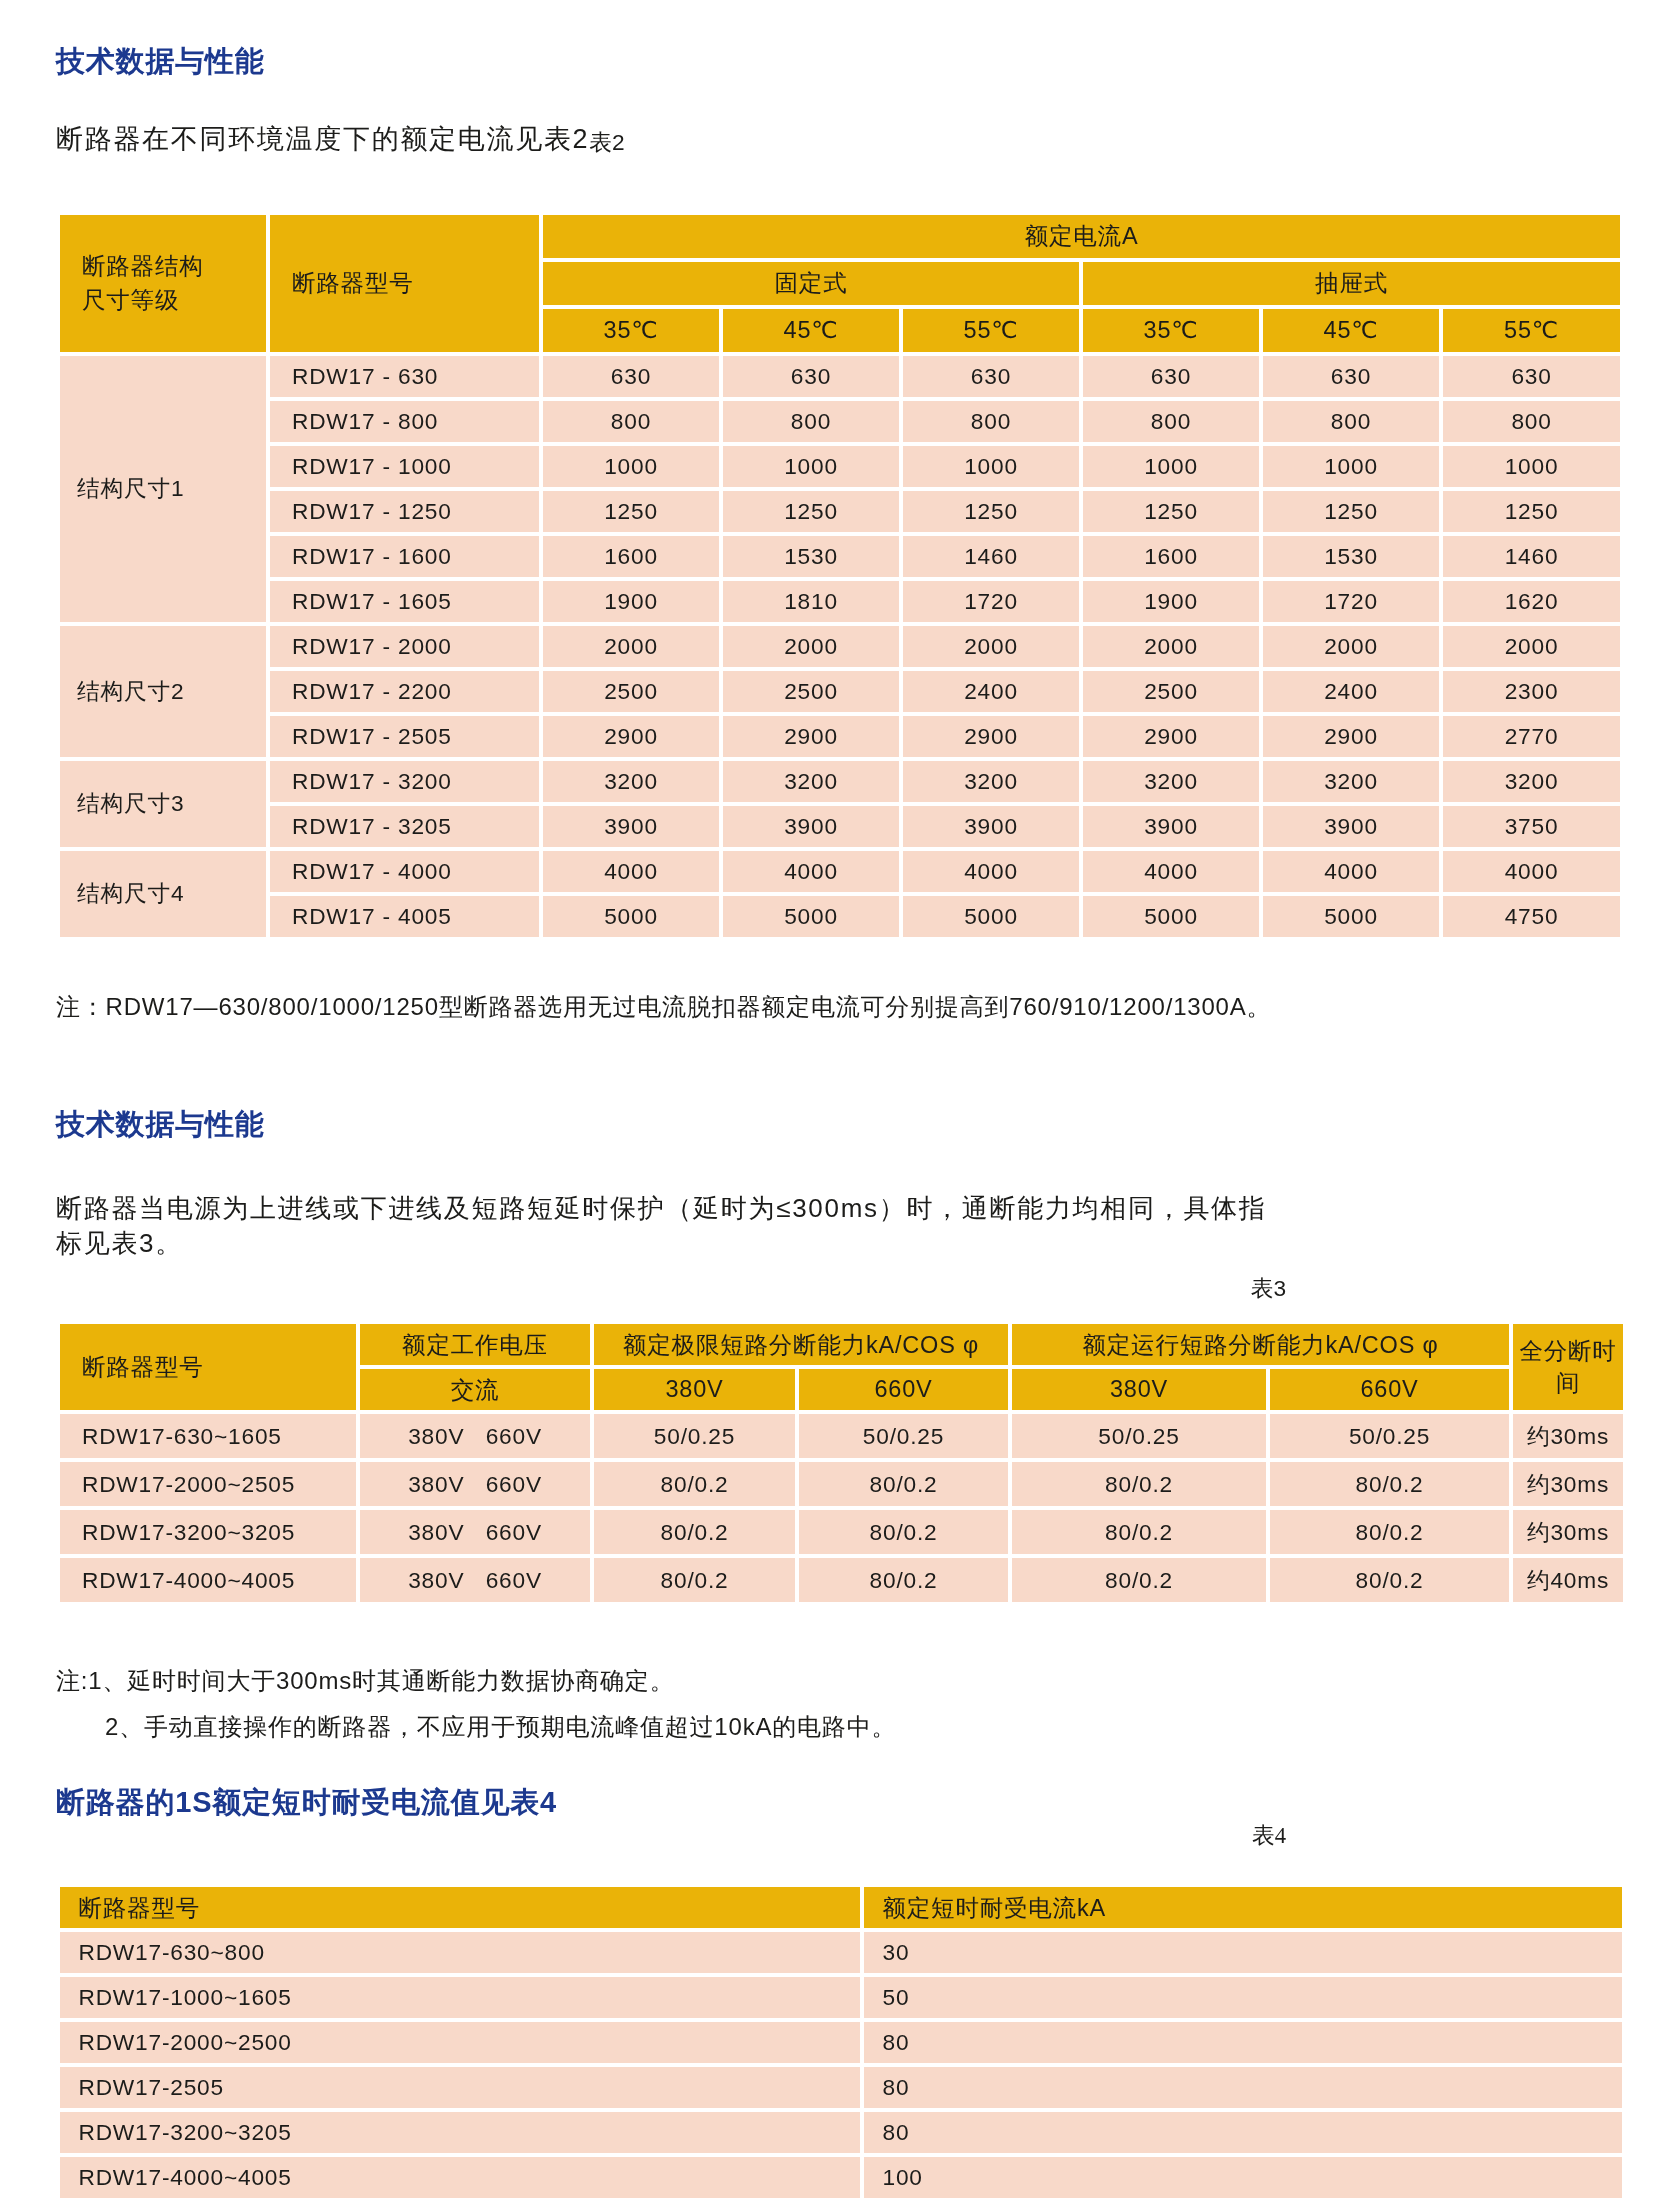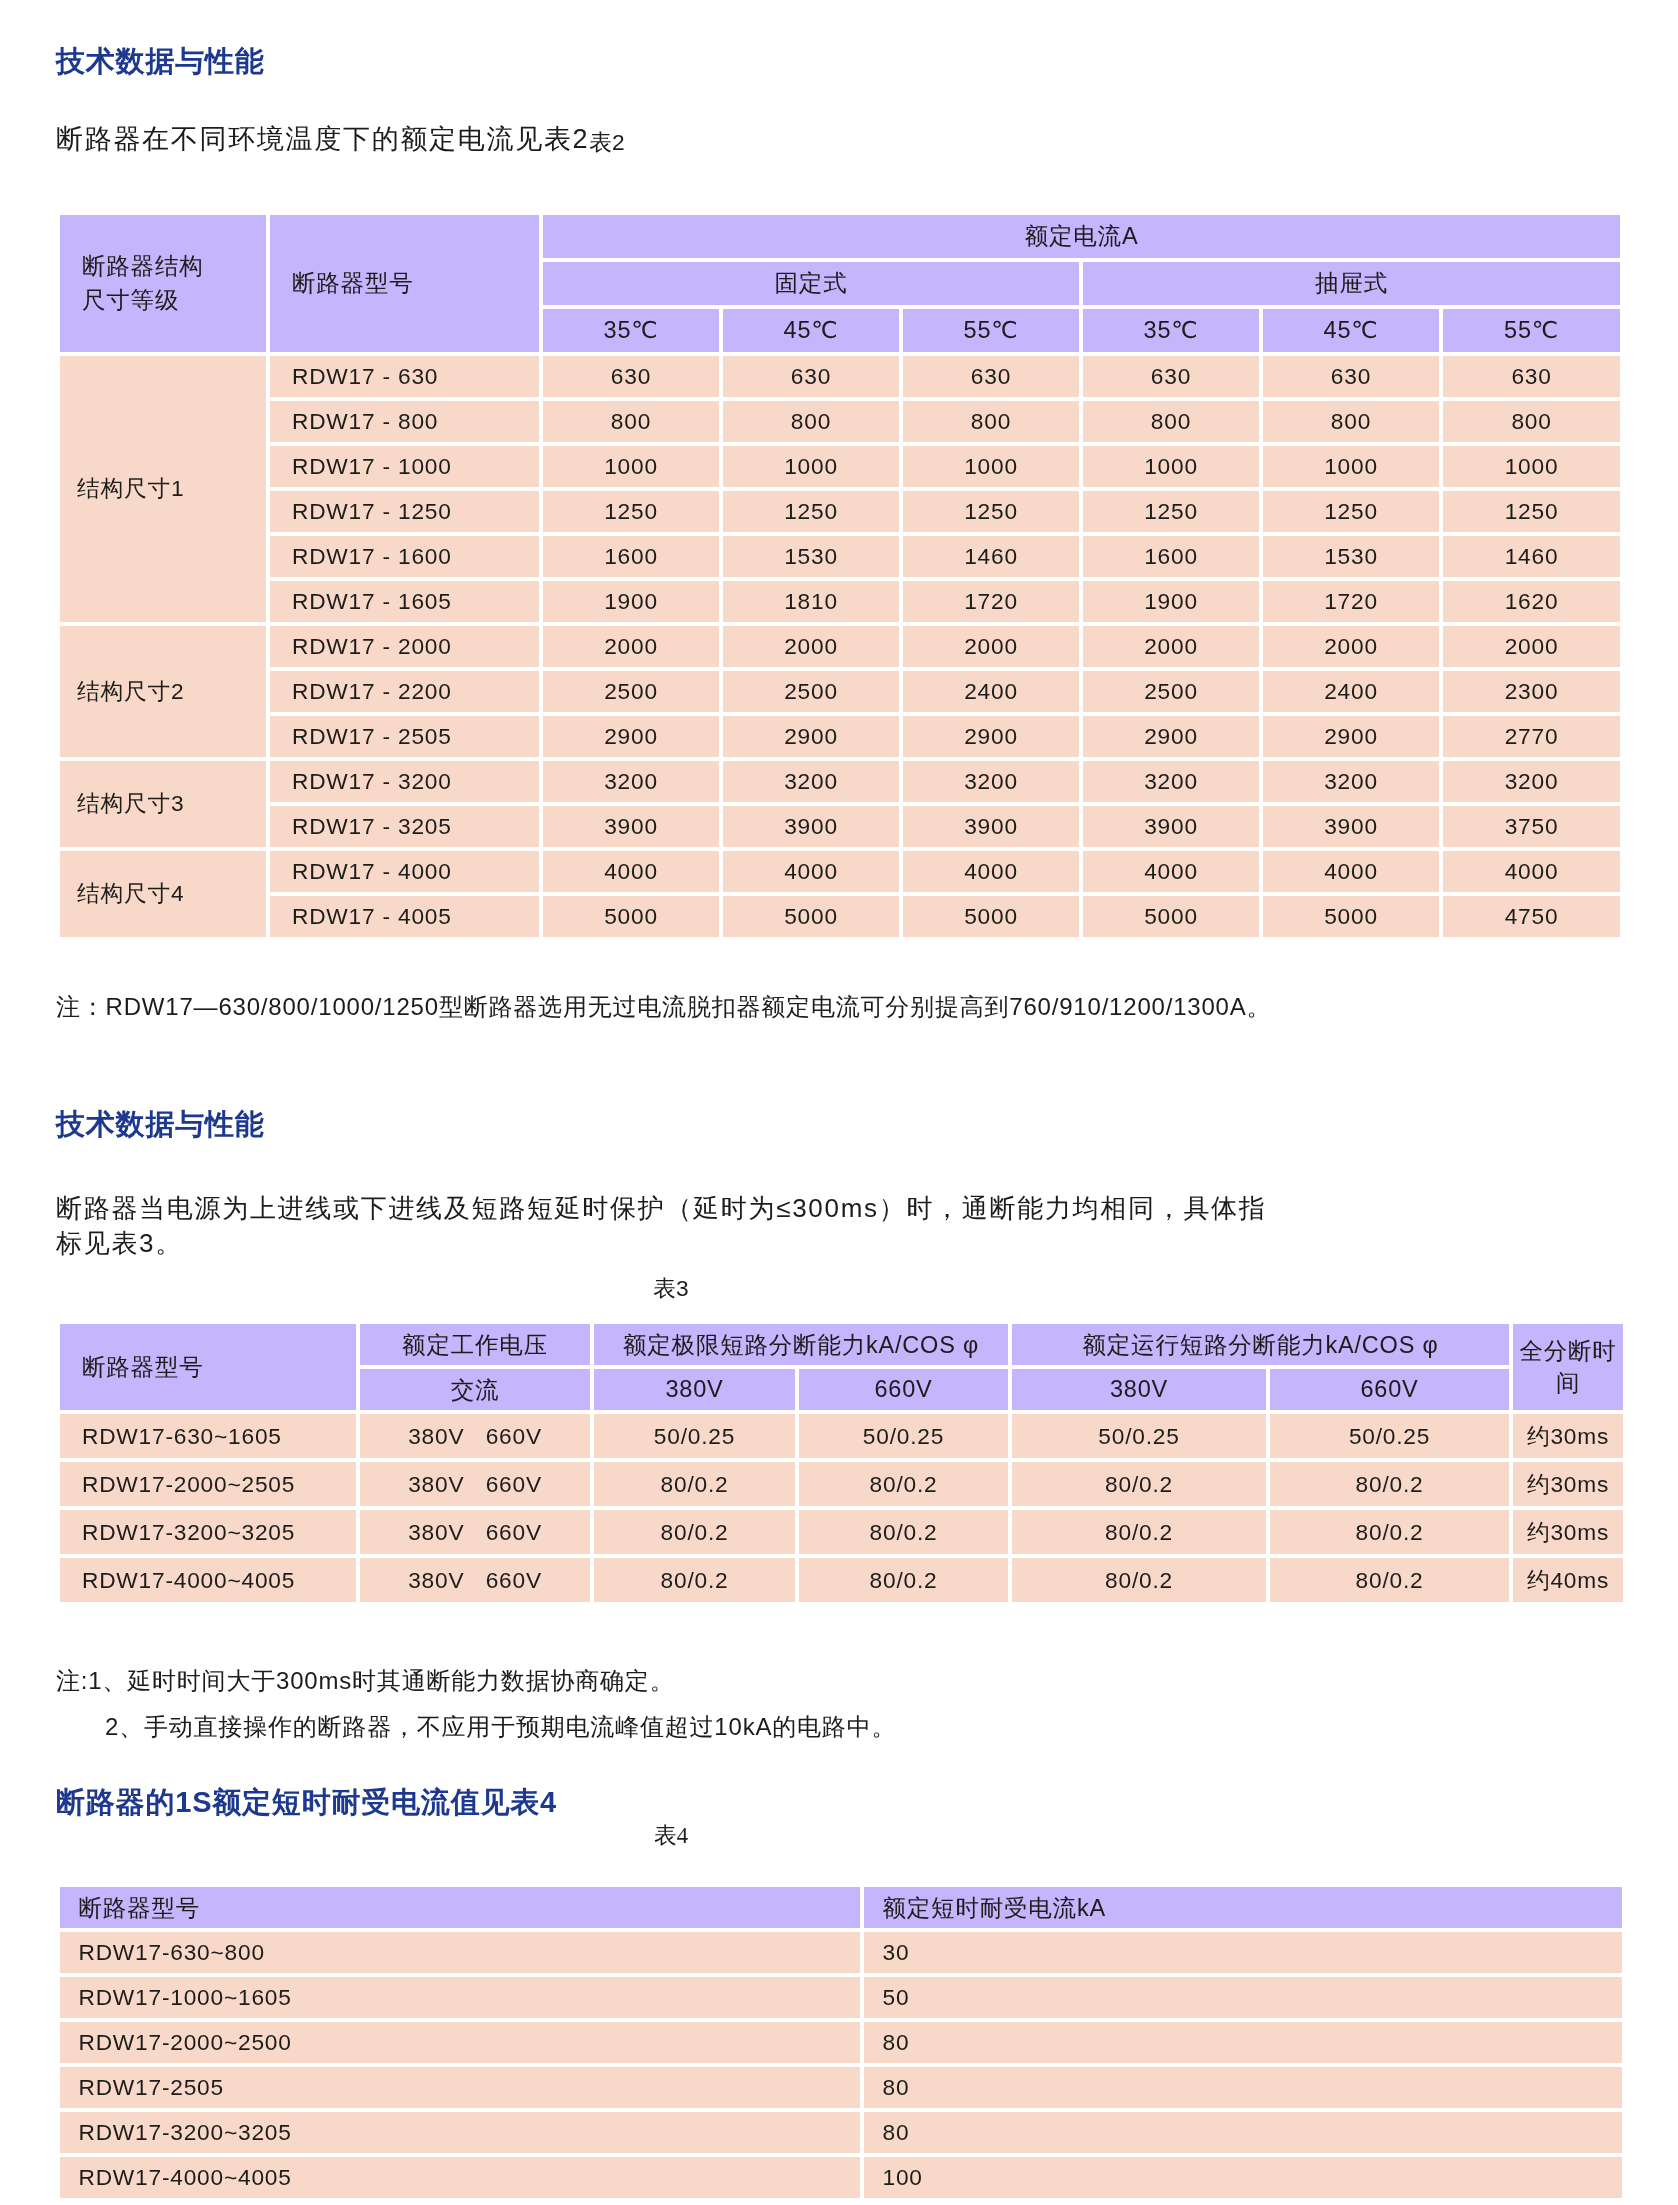--- a/index.html
+++ b/index.html
@@ -26,34 +26,34 @@
   }
   .caption {
     font-size: 27px;
     letter-spacing: 1.7px;
     line-height: 1.25;
   }
   .tbl-label {
     font-size: 22.7px;
     line-height: 1.2;
   }
-  .label-row { text-align: center; }
+  .label-row { text-align: right; }
 
   table {
     border-collapse: collapse;
     table-layout: fixed;
     width: 1566px;
   }
   th, td {
     border: 4.2px solid #ffffff;
     font-weight: normal;
     overflow: hidden;
   }
   th {
-    background: #c4b5fd;
+    background: #eab308;
     font-size: 23.5px;
     text-align: center;
     letter-spacing: 0.8px;
   }
   td {
     background: #f8d9c9;
     font-size: 22.7px;
     text-align: center;
     letter-spacing: 0.8px;
   }

